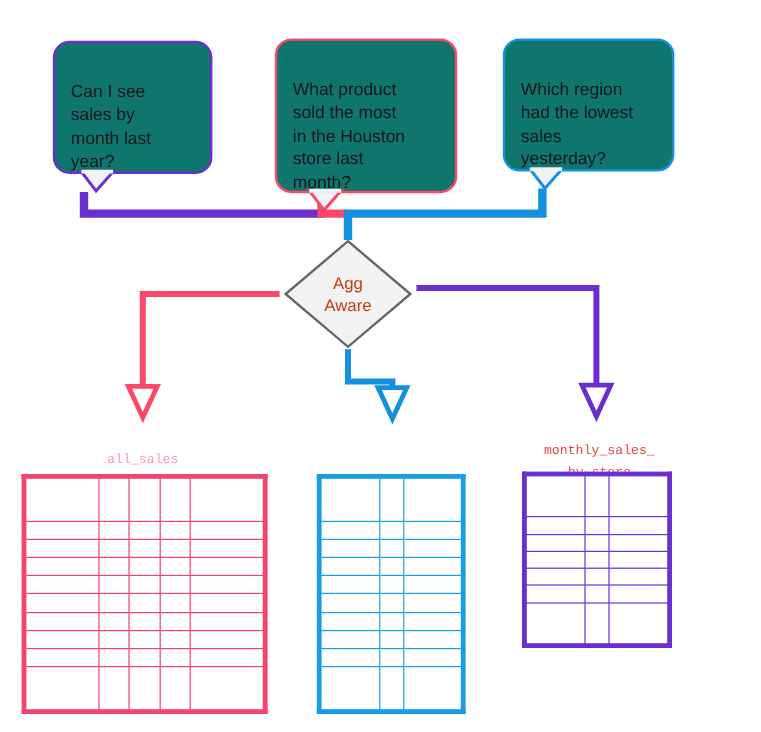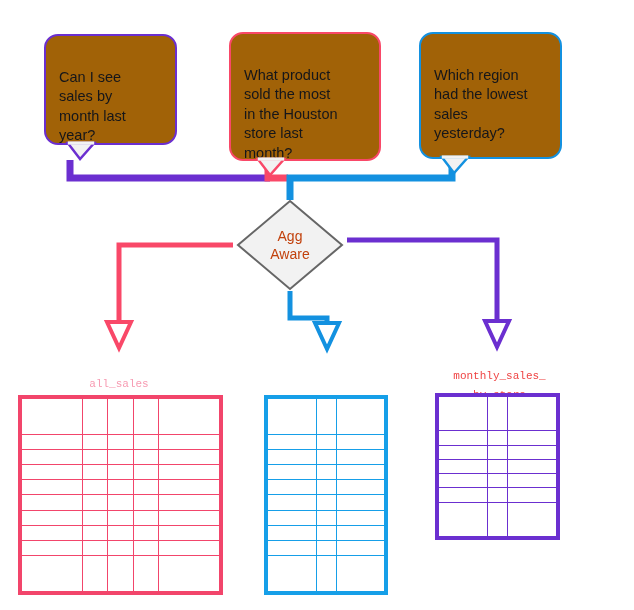--- a/index.html
+++ b/index.html
@@ -24,41 +24,41 @@
     position: absolute;
     left: 0; top: 0;
     width: 634px;
     height: 610px;
     pointer-events: none;
   }
   
   .bubble {
     position: absolute;
     box-sizing: border-box;
-    background: #a16207;
+    background: #0f766e;
     border: 2px solid #888;
     border-radius: 14px;
     padding: 12px 13px 10px 13px;
     font-size: 14.5px;
     line-height: 19.5px;
     color: #15161a;
     white-space: pre-line;
     z-index: 4;
   }
   .bubble .tail {
     position: absolute;
     width: 30px;
     height: 17px;
     left: 20px;
     bottom: -17px;
     overflow: visible;
   }
   #bubble-sales-by-month { left: 44px;  top: 34px;  width: 133px; height: 111px; }
   #bubble-top-product    { left: 229px; top: 32px;  width: 152px; height: 129px; }
-  #bubble-lowest-region  { left: 419px; top: 32px;  width: 143px; height: 127px; }
+  #bubble-lowest-region  { left: 419px; top: 32px;  width: 143px; height: 111px; }
 
   
   #agg-aware-node {
     position: absolute;
     left: 235px;
     top: 198px;
     width: 110px;
     height: 94px;
     z-index: 4;
   }

